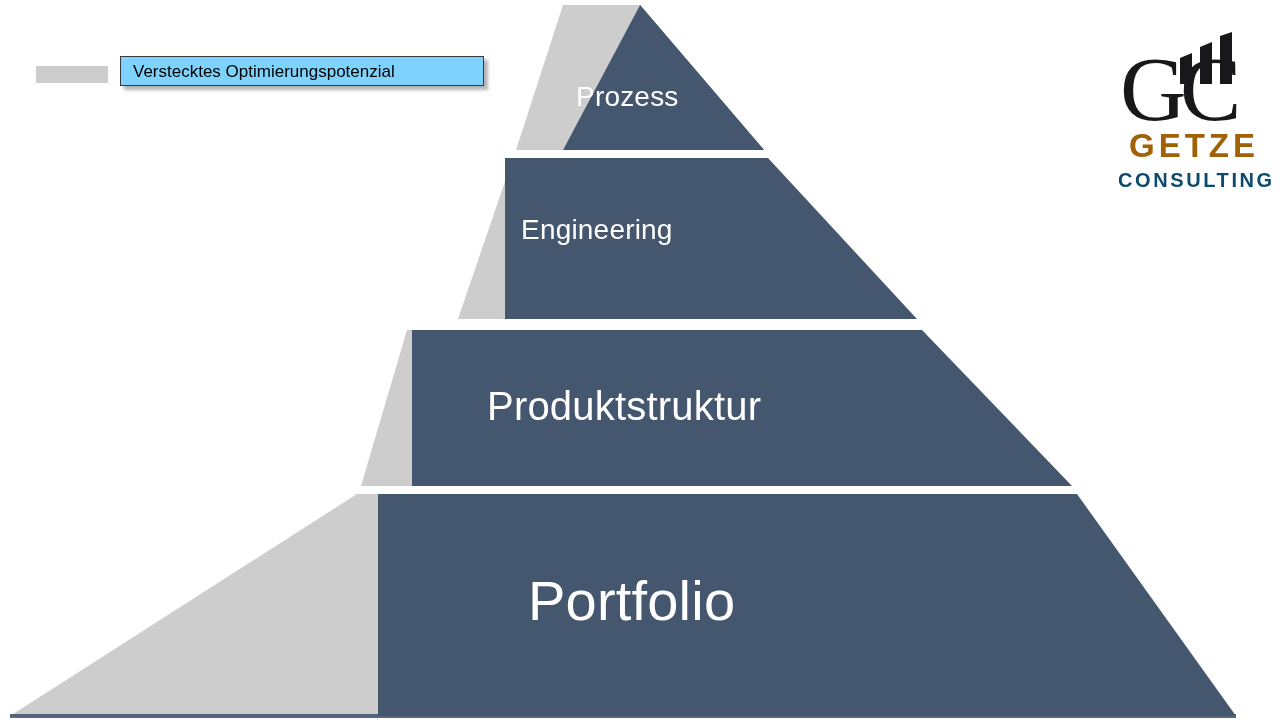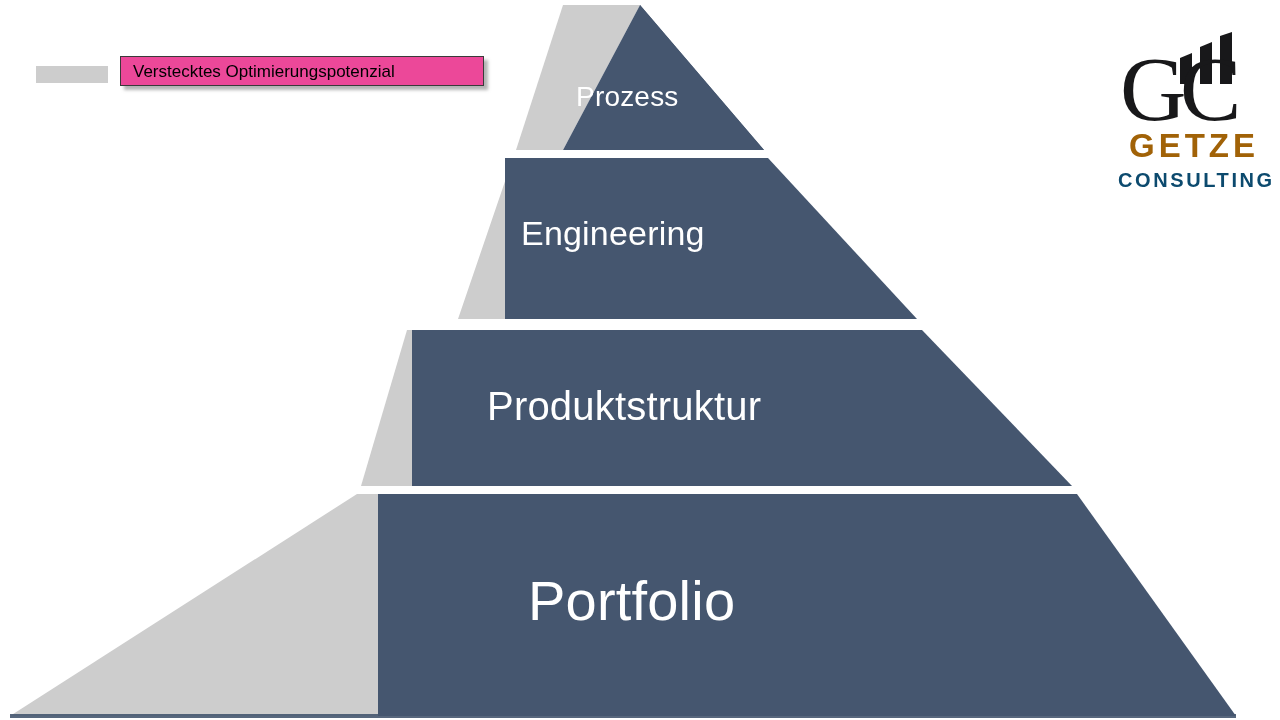--- a/index.html
+++ b/index.html
@@ -36,21 +36,21 @@
   .tier-label {
     position: absolute;
     color: #ffffff;
     font-family: "Liberation Sans", sans-serif;
     font-weight: 400;
     white-space: nowrap;
     line-height: 1;
     letter-spacing: 0.2px;
   }
   #label-prozess         { left: 576px; top: 83px;  font-size: 28px; }
-  #label-engineering     { left: 521px; top: 216px; font-size: 34px; }
+  #label-engineering     { left: 521px; top: 216px; font-size: 28px; }
   #label-produktstruktur { left: 487px; top: 386px; font-size: 40px; }
   #label-portfolio       { left: 528px; top: 573px; font-size: 56px; }
 
   
   #legend {
     position: absolute;
     left: 30px;
     top: 52px;
     width: 470px;
     height: 44px;
@@ -62,21 +62,21 @@
     width: 72px;
     height: 17px;
     background: #cdcdcd;
   }
   #legend-box {
     position: absolute;
     left: 90px;
     top: 4px;
     width: 364px;
     height: 30px;
-    background: #ec4899;
+    background: #7dd3fc;
     border: 1px solid #3a3a3a;
     box-shadow: 4px 4px 3px rgba(120,120,120,0.55);
     box-sizing: border-box;
   }
   #legend-text {
     position: absolute;
     left: 12px;
     top: 5px;
     font-size: 17px;
     color: #000000;

